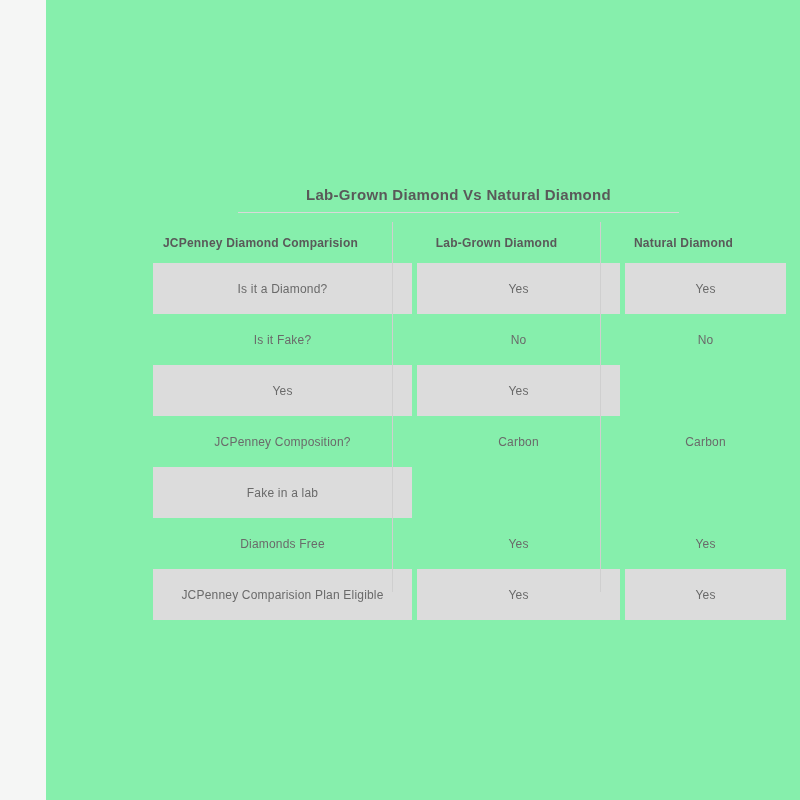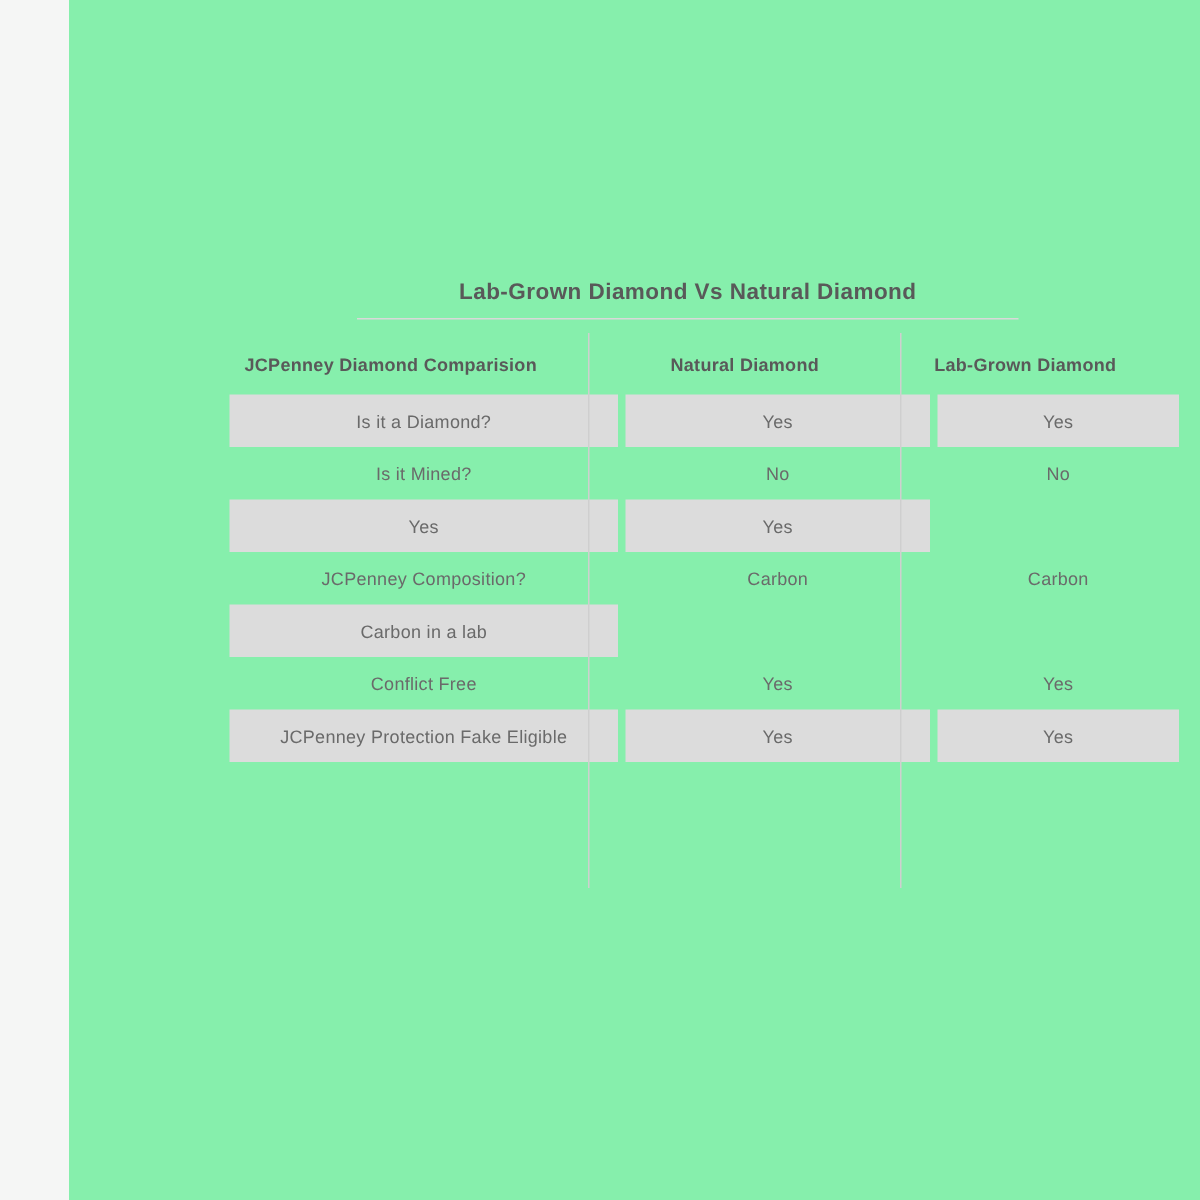--- a/index.html
+++ b/index.html
@@ -62,21 +62,21 @@
   .header-row {
     height: 41px;
   }
   .header-row .cell {
     font-weight: bold;
     font-size: 12px;
     color: #595959;
     letter-spacing: 0.2px;
   }
   .body-row {
-    height: 35px;
+    height: 51px;
     padding-left: 22px;
   }
   .body-row .cell {
     font-size: 12px;
     color: #6a6a6a;
     letter-spacing: 0.2px;
   }
   .cell {
     display: flex;
     align-items: center;
@@ -95,57 +95,57 @@
   <div class="title-block">
     <h1>Lab-Grown Diamond Vs Natural Diamond</h1>
   </div>
 
   <div class="cmp-table">
     <div class="vline vline-1"></div>
     <div class="vline vline-2"></div>
 
     <div class="trow header-row">
       <div class="cell">JCPenney Diamond Comparision</div>
+      <div class="cell">Lab-Grown Diamond</div>
       <div class="cell">Natural Diamond</div>
-      <div class="cell">Lab-Grown Diamond</div>
     </div>
 
     <div class="trow body-row shaded">
       <div class="cell">Is it a Diamond?</div>
       <div class="cell">Yes</div>
       <div class="cell">Yes</div>
     </div>
 
     <div class="trow body-row">
-      <div class="cell">Is it Mined?</div>
+      <div class="cell">Is it Fake?</div>
       <div class="cell">No</div>
       <div class="cell">No</div>
     </div>
 
     <div class="trow body-row shaded">
       <div class="cell">Yes</div>
       <div class="cell">Yes</div>
     </div>
 
     <div class="trow body-row">
       <div class="cell">JCPenney Composition?</div>
       <div class="cell">Carbon</div>
       <div class="cell">Carbon</div>
     </div>
 
     <div class="trow body-row shaded">
-      <div class="cell">Carbon in a lab</div>
+      <div class="cell">Fake in a lab</div>
     </div>
 
     <div class="trow body-row">
-      <div class="cell">Conflict Free</div>
+      <div class="cell">Diamonds Free</div>
       <div class="cell">Yes</div>
       <div class="cell">Yes</div>
     </div>
 
     <div class="trow body-row shaded">
-      <div class="cell">JCPenney Protection Fake Eligible</div>
+      <div class="cell">JCPenney Comparision Plan Eligible</div>
       <div class="cell">Yes</div>
       <div class="cell">Yes</div>
     </div>
 
   </div>
 </div>
 
 </body></html>

